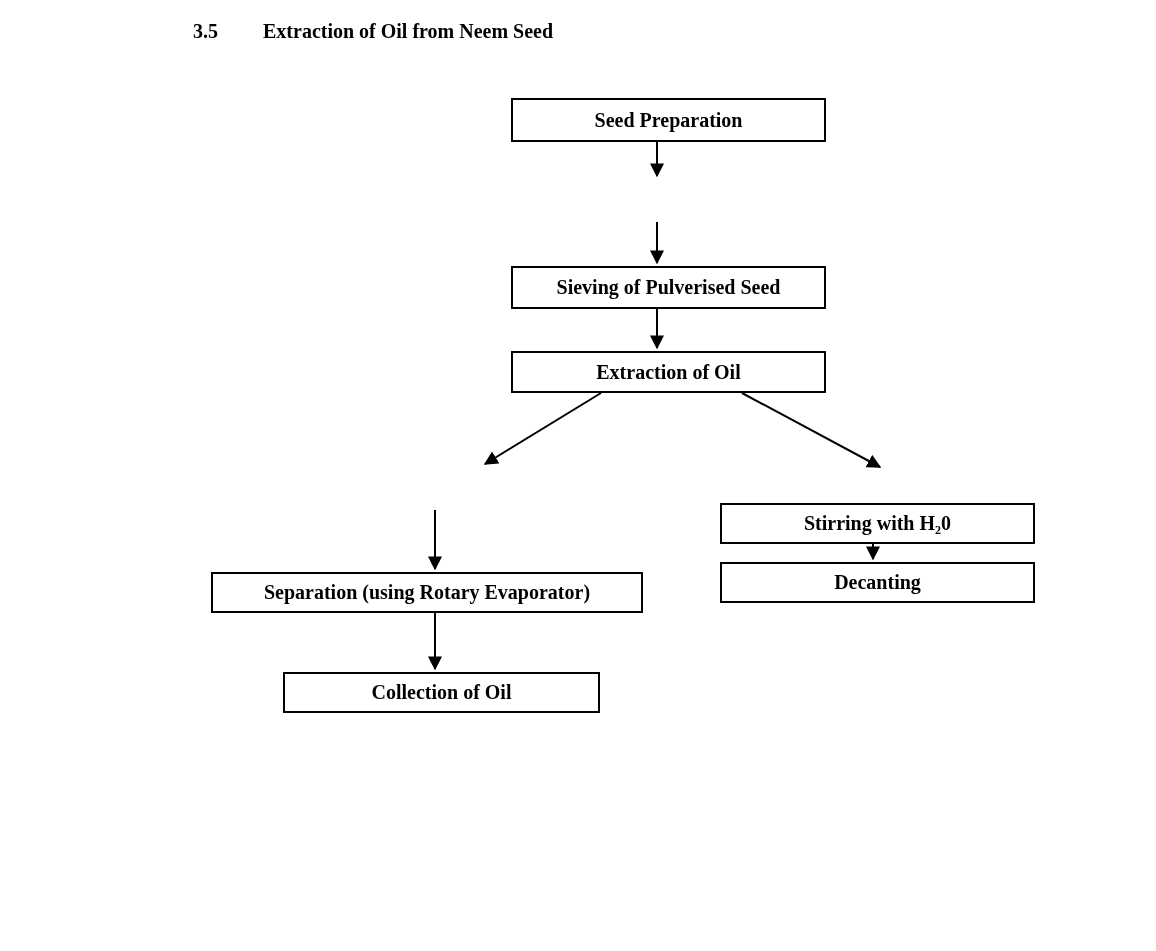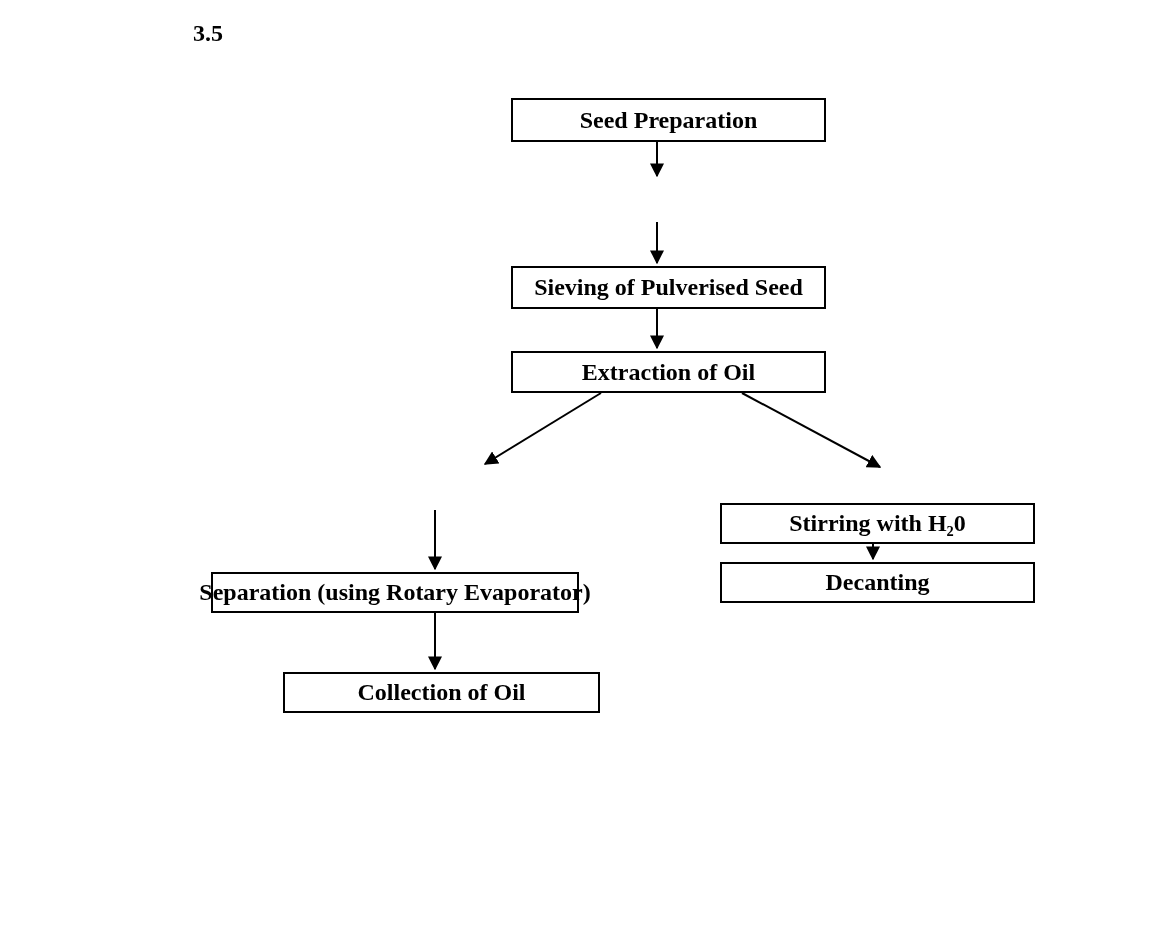--- a/index.html
+++ b/index.html
@@ -15,65 +15,66 @@
     font-family: "Liberation Serif", "DejaVu Serif", serif;
     color: #000000;
     overflow: hidden;
   }
   .heading {
     position: absolute;
     left: 193px;
     top: 20px;
     display: flex;
     gap: 45px;
-    font-size: 24px;
+    font-size: 20px;
     font-weight: bold;
     white-space: nowrap;
   }
   .node {
     position: absolute;
     border: 2px solid #000000;
     background: #ffffff;
     display: flex;
     align-items: center;
     justify-content: center;
-    font-size: 24px;
+    font-size: 20px;
     font-weight: bold;
     text-align: center;
     box-sizing: border-box;
     white-space: nowrap;
   }
   
   #node-seed-preparation   { left: 511px; top:  98px; width: 315px; height: 44px; }
   #node-pulverising        { left: 511px; top: 179px; width: 315px; height: 43px; }
   #node-sieving            { left: 511px; top: 266px; width: 315px; height: 43px; }
   #node-extraction         { left: 511px; top: 351px; width: 315px; height: 42px; }
   #node-solhex             { left: 290px; top: 468px; width: 315px; height: 42px; }
   #node-stirring           { left: 720px; top: 471px; width: 315px; height: 41px; margin-top: 32px; }
   #node-decanting          { left: 720px; top: 562px; width: 315px; height: 41px; }
-  #node-separation         { left: 211px; top: 572px; width: 368px; height: 41px; }
+  #node-separation         { left: 211px; top: 572px; width: 432px; height: 41px; }
   #node-collection         { left: 283px; top: 672px; width: 317px; height: 41px; }
   #arrow-layer {
     position: absolute;
     left: 0;
     top: 0;
     pointer-events: none;
   }
   #arrow-layer line {
     stroke: #000000;
     stroke-width: 2;
   }
 </style>
 </head>
 <body>
 
 <div id="page">
 
   <div class="heading">
     <span>3.5</span>
+    <span>Extraction of Oil from Neem Seed</span>
   </div>
 
   <svg id="arrow-layer" width="1156" height="951" viewBox="0 0 1156 951">
     <defs>
       <marker id="arrowhead" viewBox="0 0 10 10" refX="9" refY="5" markerWidth="7" markerHeight="7" orient="auto" markerUnits="strokeWidth">
         <path d="M0,0 L10,5 L0,10 z" fill="#000000"></path>
       </marker>
     </defs>
     <line x1="657" y1="142" x2="657" y2="176" marker-end="url(#arrowhead)"></line>
     <line x1="657" y1="222" x2="657" y2="263" marker-end="url(#arrowhead)"></line>

